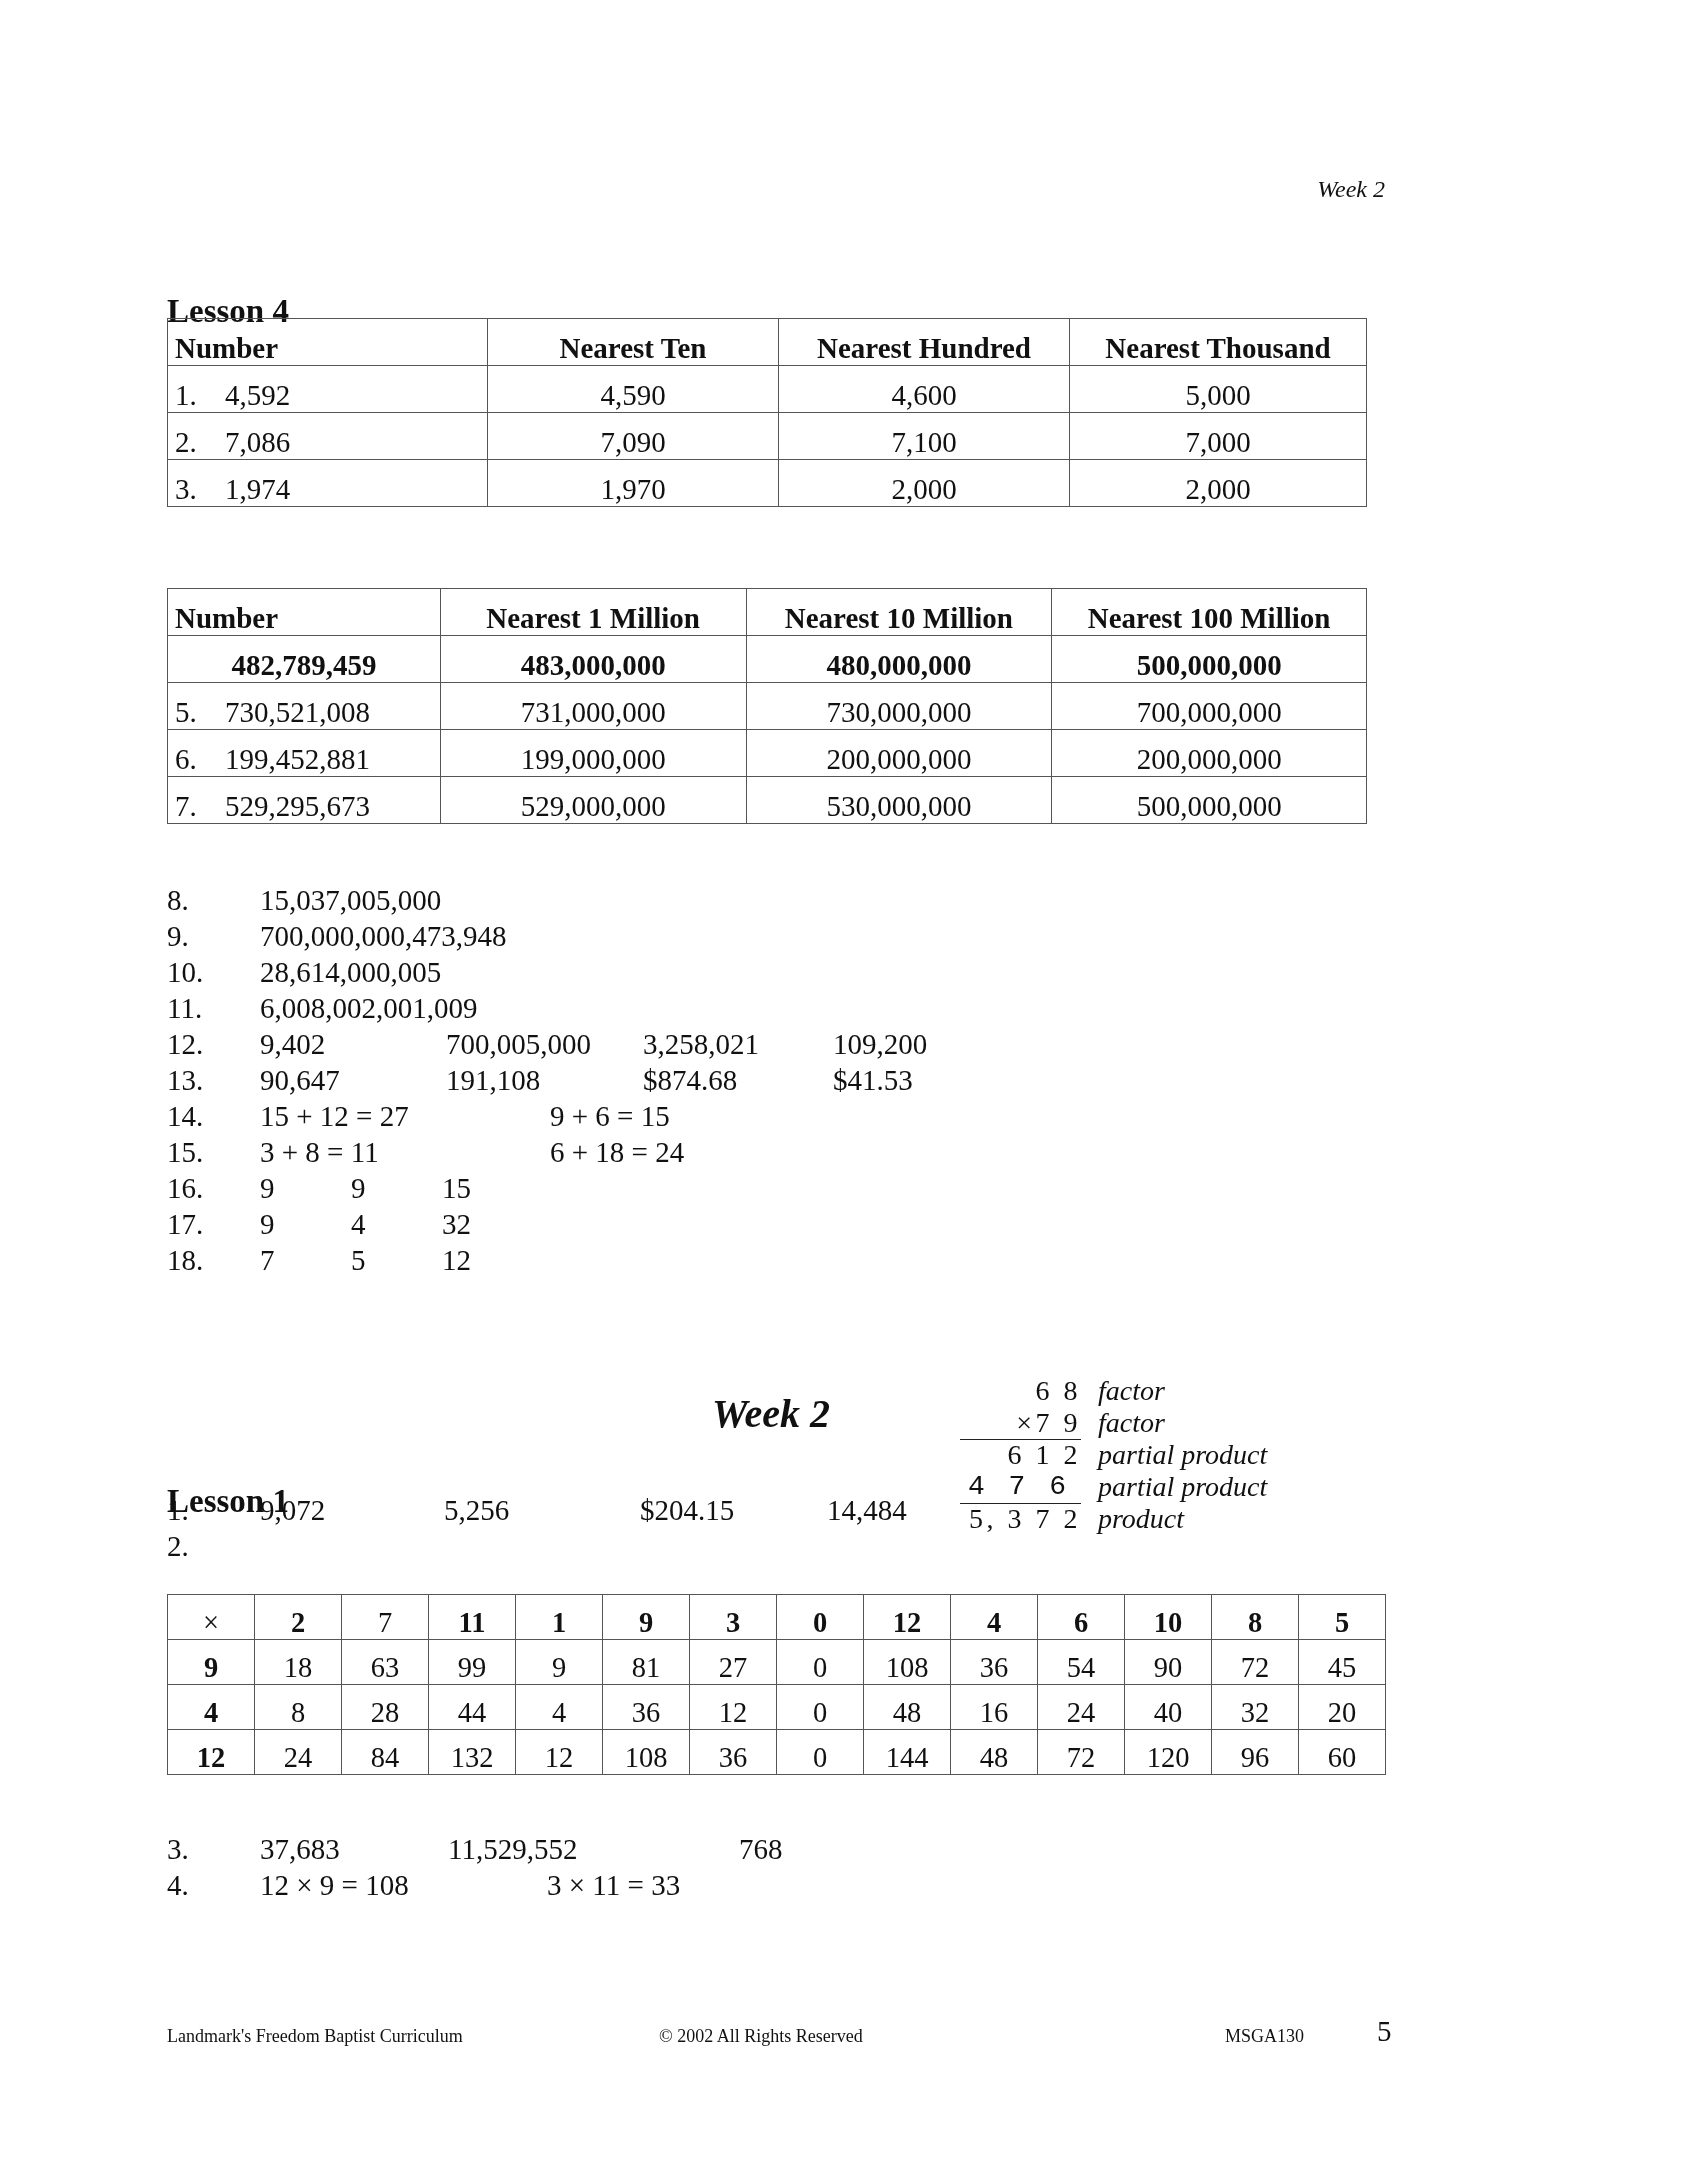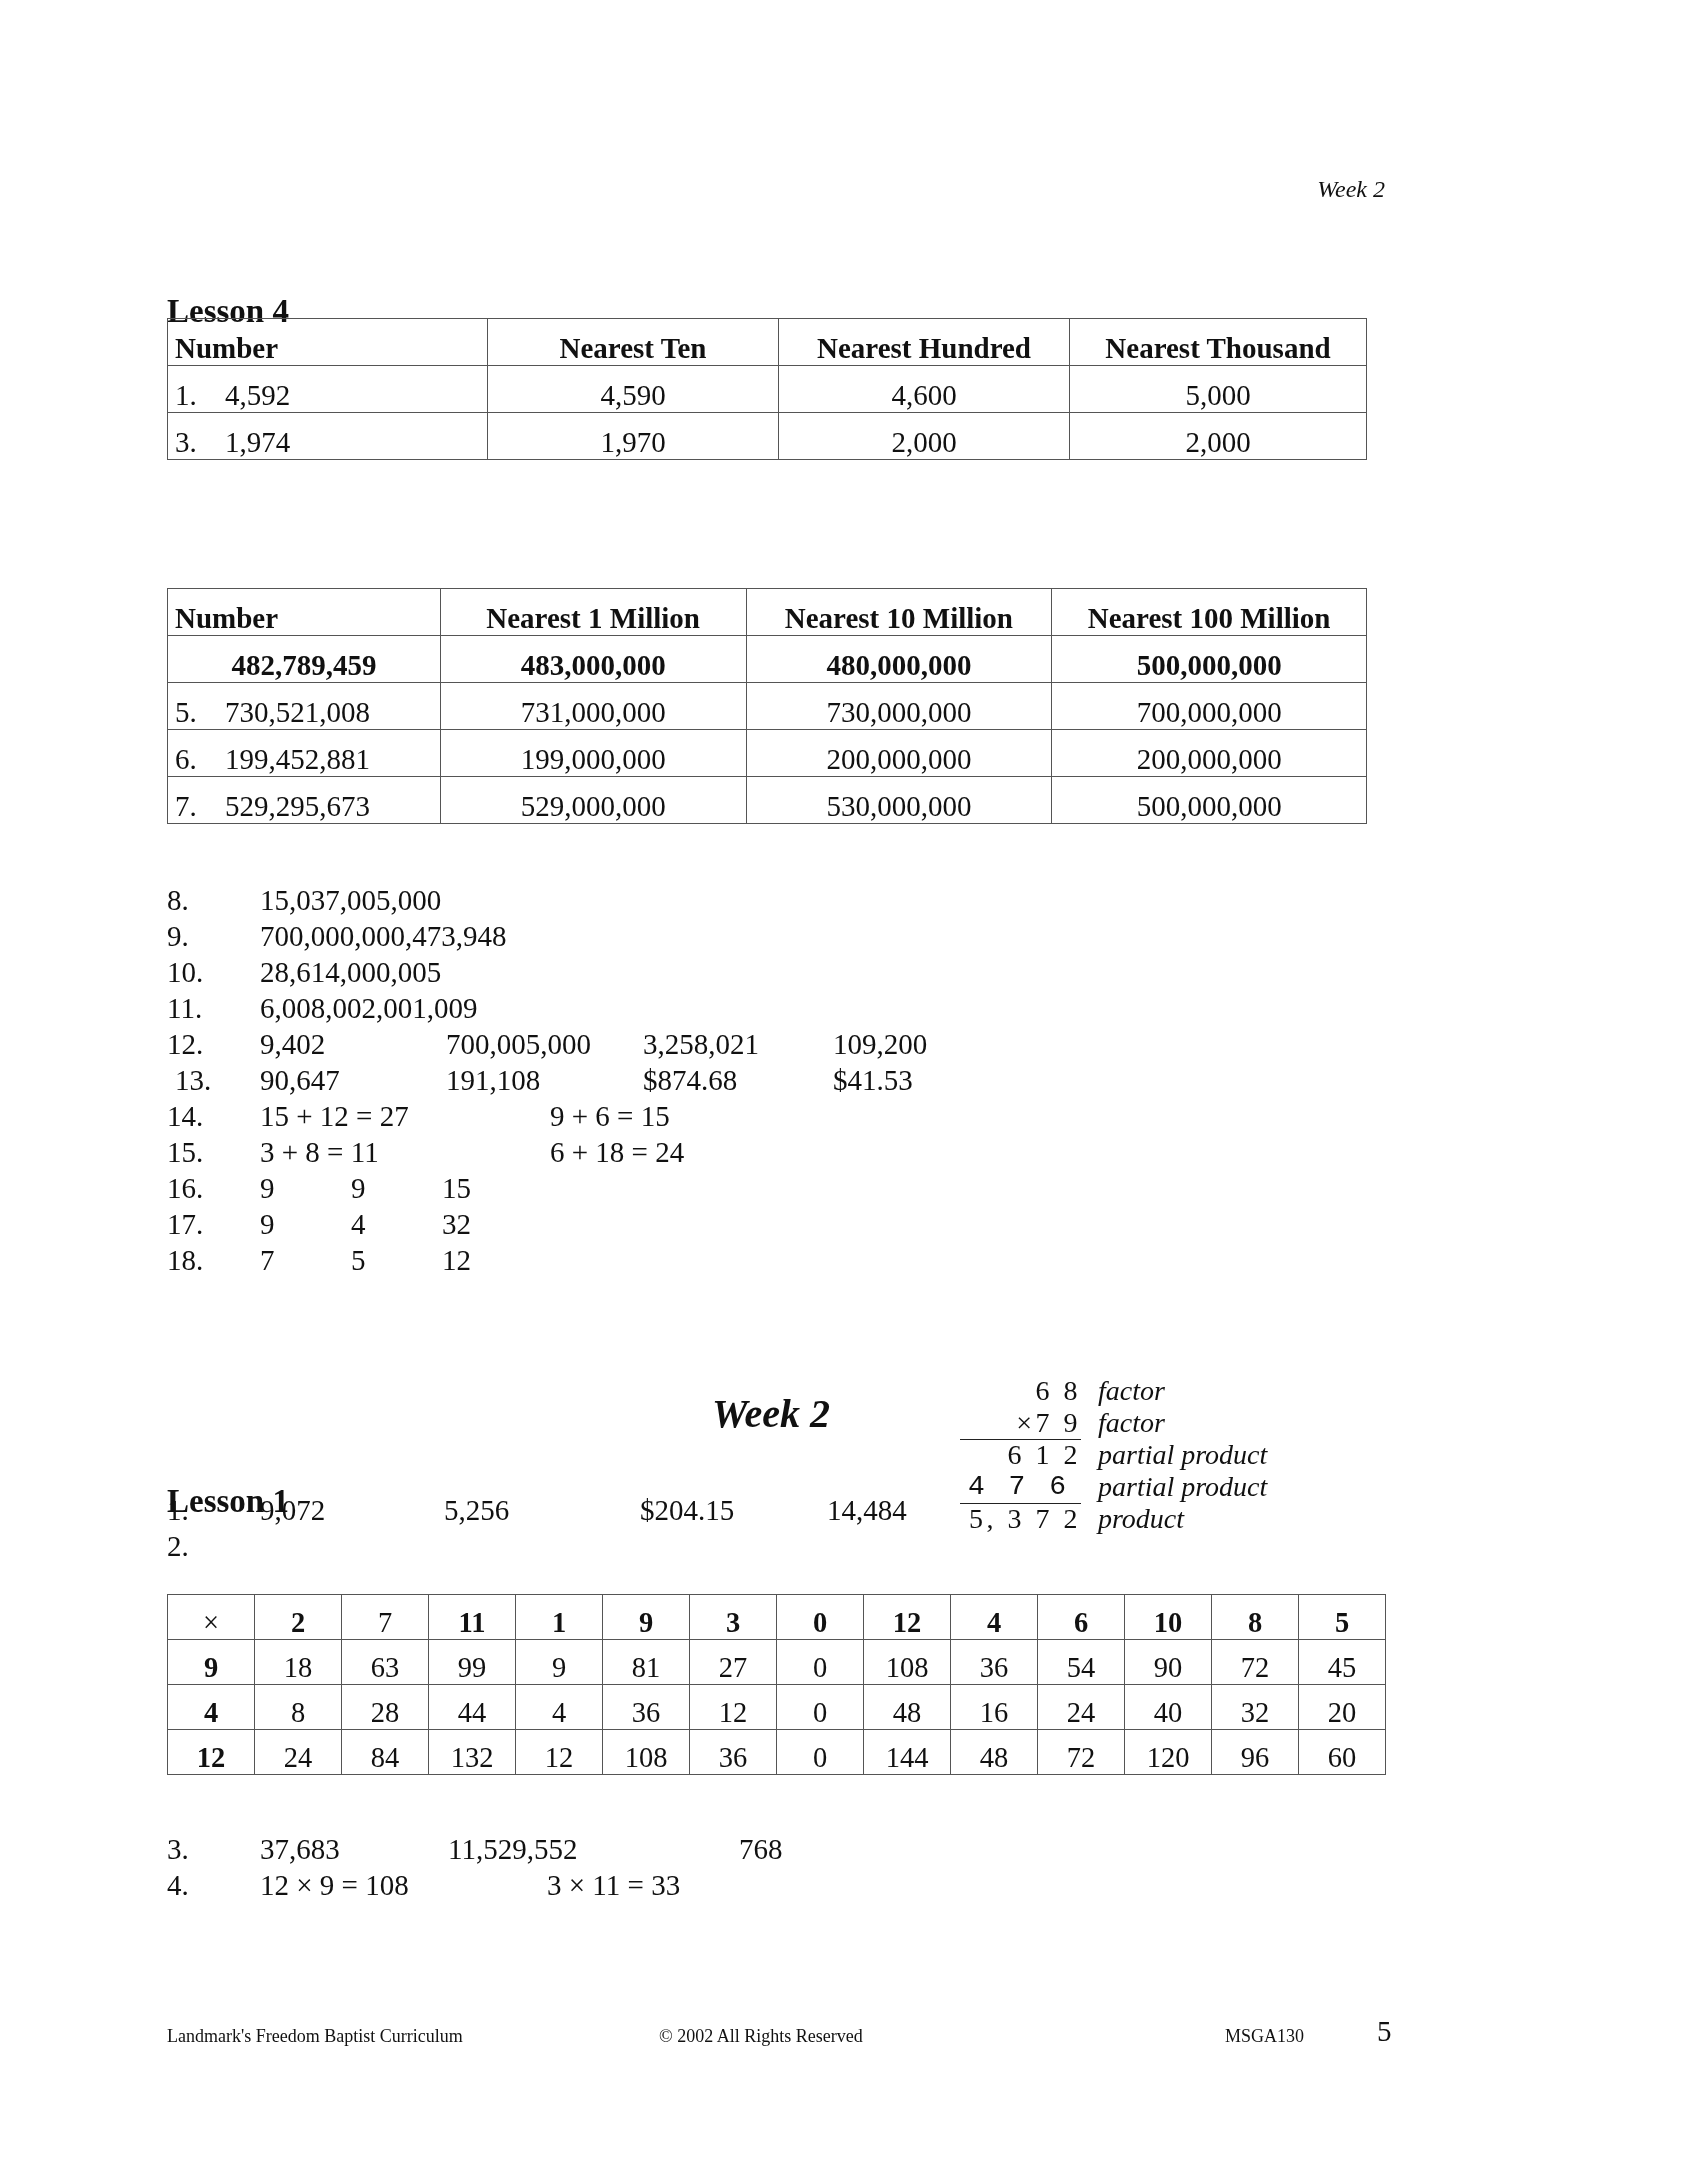--- a/index.html
+++ b/index.html
@@ -51,20 +51,26 @@
     <th class="c">Nearest Hundred</th>
     <th class="c">Nearest Thousand</th>
   </tr>
   <tr>
     <td class="l"><span class="num-l">1.</span><span>4,592</span></td>
     <td class="c">4,590</td>
     <td class="c">4,600</td>
     <td class="c">5,000</td>
   </tr>
   <tr>
+    <td class="l"><span class="num-l">2.</span><span>7,086</span></td>
+    <td class="c">7,090</td>
+    <td class="c">7,100</td>
+    <td class="c">7,000</td>
+  </tr>
+  <tr>
     <td class="l"><span class="num-l">3.</span><span>1,974</span></td>
     <td class="c">1,970</td>
     <td class="c">2,000</td>
     <td class="c">2,000</td>
   </tr>
 </tbody>
   </table>
 
 <table class="grid" style="left:167px;top:588px;width:1200px;">
   <colgroup>
@@ -125,21 +131,21 @@
       <span style="left:93px">6,008,002,001,009</span>
     </div>
   <div class="row">
       <span style="left:0">12.</span>
       <span style="left:93px">9,402</span>
       <span style="left:279px">700,005,000</span>
       <span style="left:476px">3,258,021</span>
       <span style="left:666px">109,200</span>
     </div>
   <div class="row">
-      <span style="left:8px">13.</span>
+      <span style="left:0">13.</span>
       <span style="left:93px">90,647</span>
       <span style="left:279px">191,108</span>
       <span style="left:476px">$874.68</span>
       <span style="left:666px">$41.53</span>
     </div>
   <div class="row">
       <span style="left:0">14.</span>
       <span style="left:93px">15 + 12 = 27</span>
       <span style="left:383px">9 + 6 = 15</span>
     </div>

